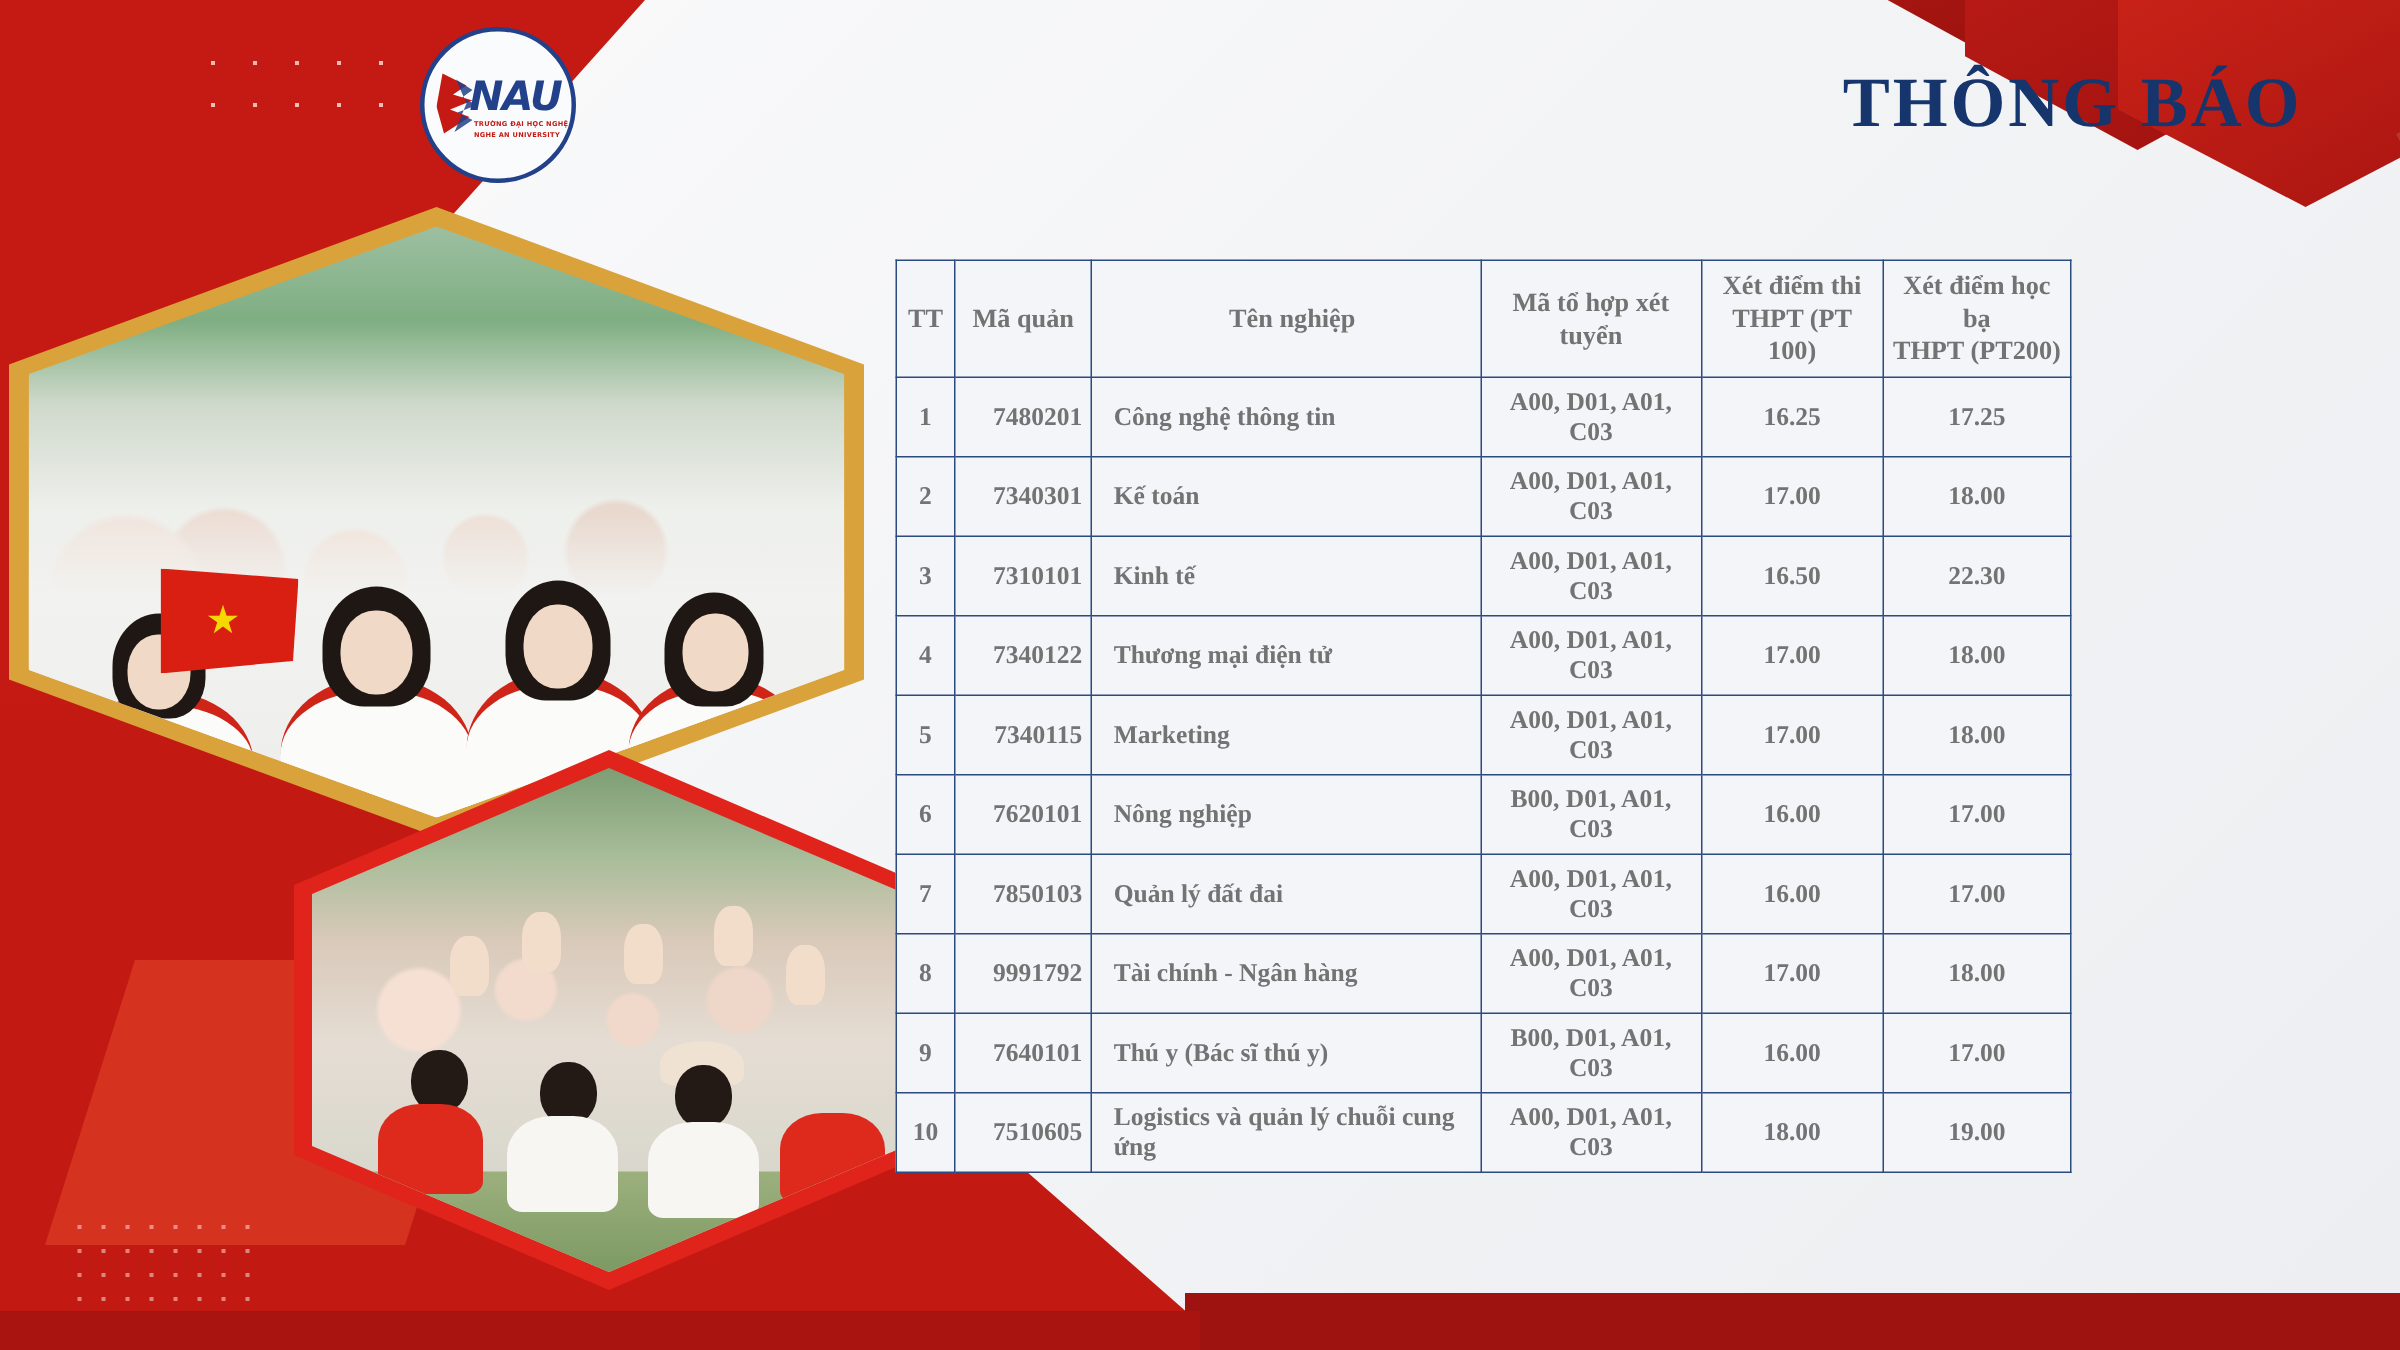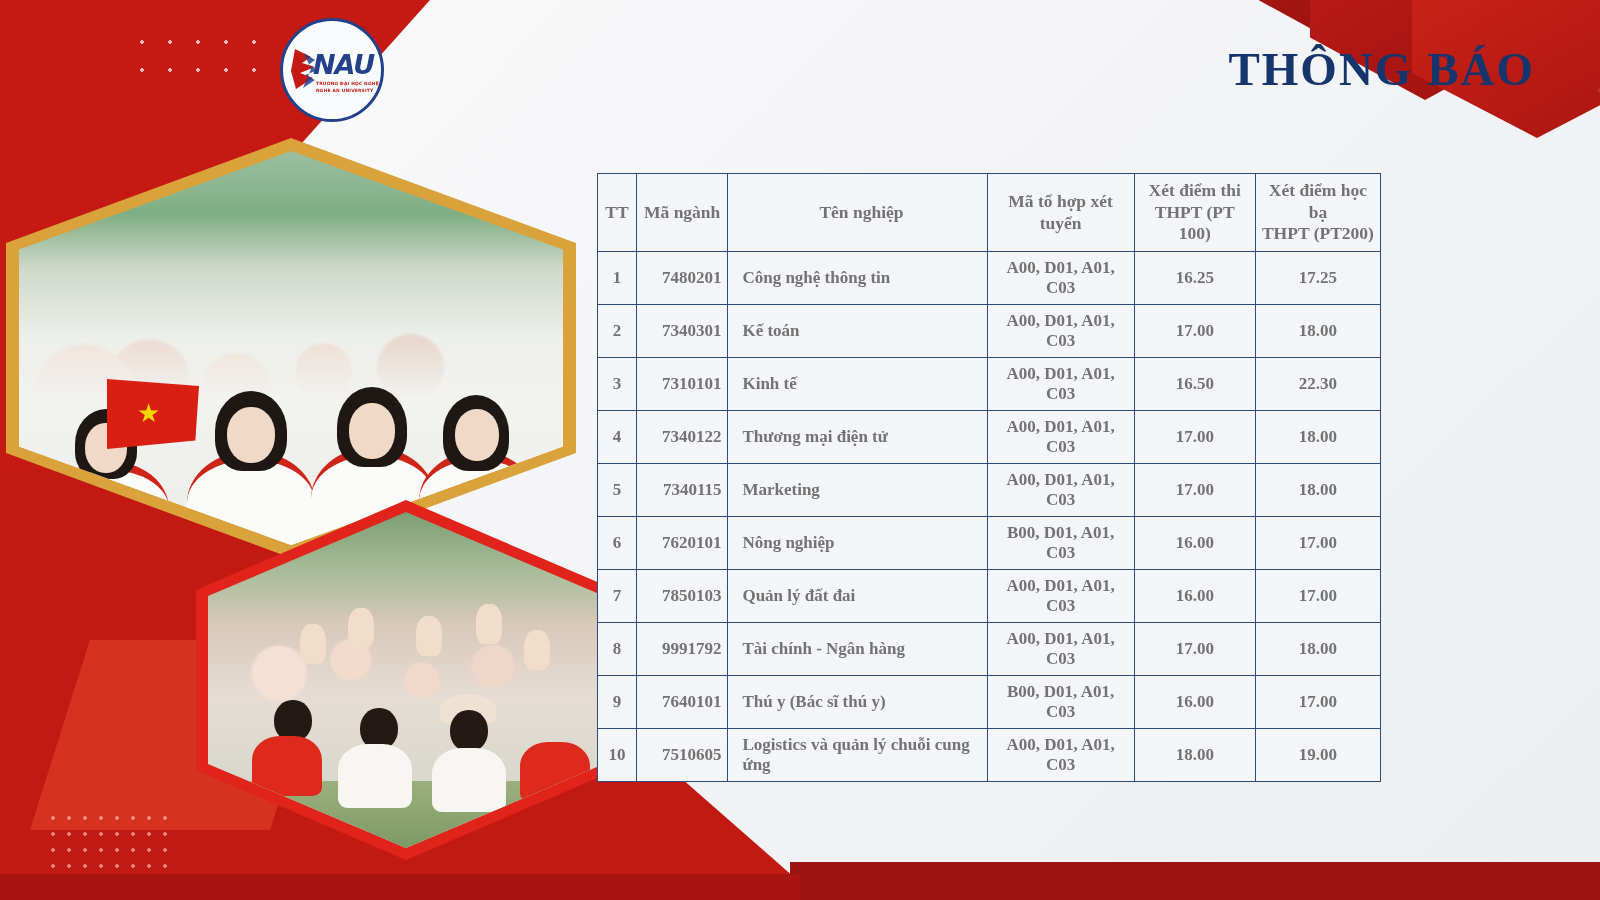--- a/index.html
+++ b/index.html
@@ -415,21 +415,21 @@
   <div class="red-bottom-bar"></div>
   <div class="red-bottom-bar2"></div>
 
   <div class="title">THÔNG BÁO</div>
 
   <div class="table-wrap">
     <table class="score">
       <thead>
         <tr>
           <th class="c-tt">TT</th>
-          <th class="c-code">Mã ngành</th>
+          <th class="c-code">Mã quản</th>
           <th class="c-name" style="text-align:center;">Tên nghiệp</th>
           <th class="c-comb">Mã tổ hợp xét tuyển</th>
           <th class="c-thpt">
             <div>Xét điểm thi</div>
             <div>THPT (PT 100)</div>
           </th>
           <th class="c-hb">
             <div>Xét điểm học bạ</div>
             <div>THPT (PT200)</div>
           </th>

